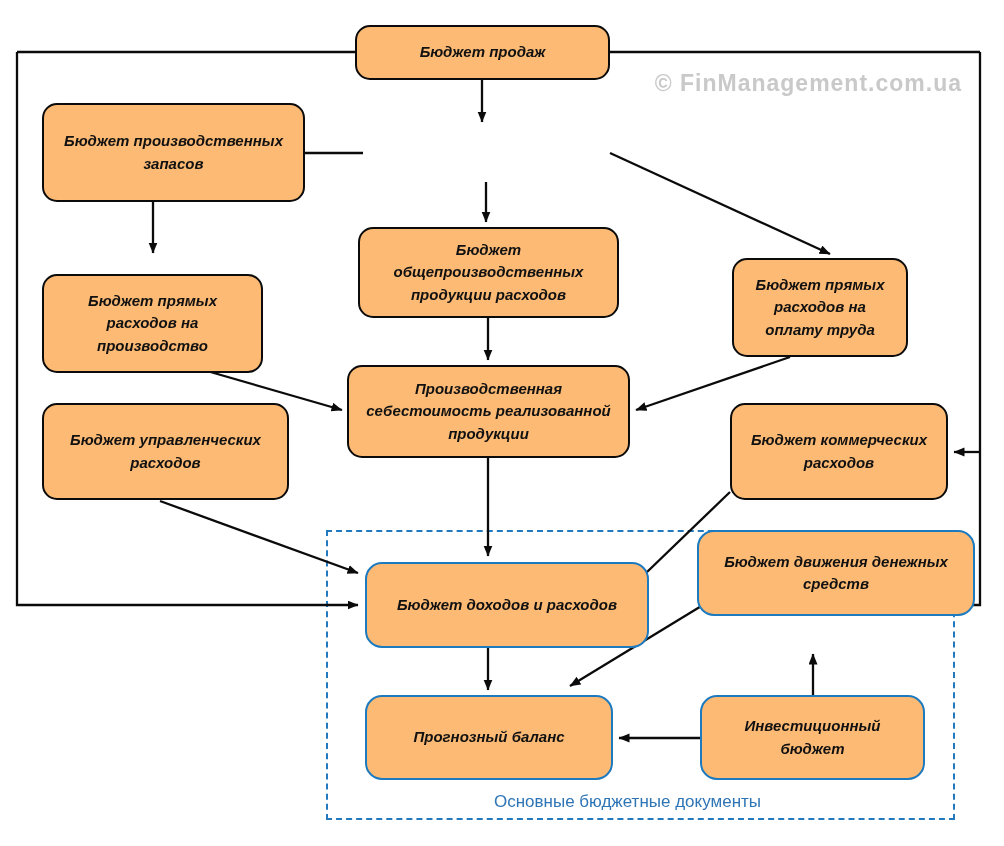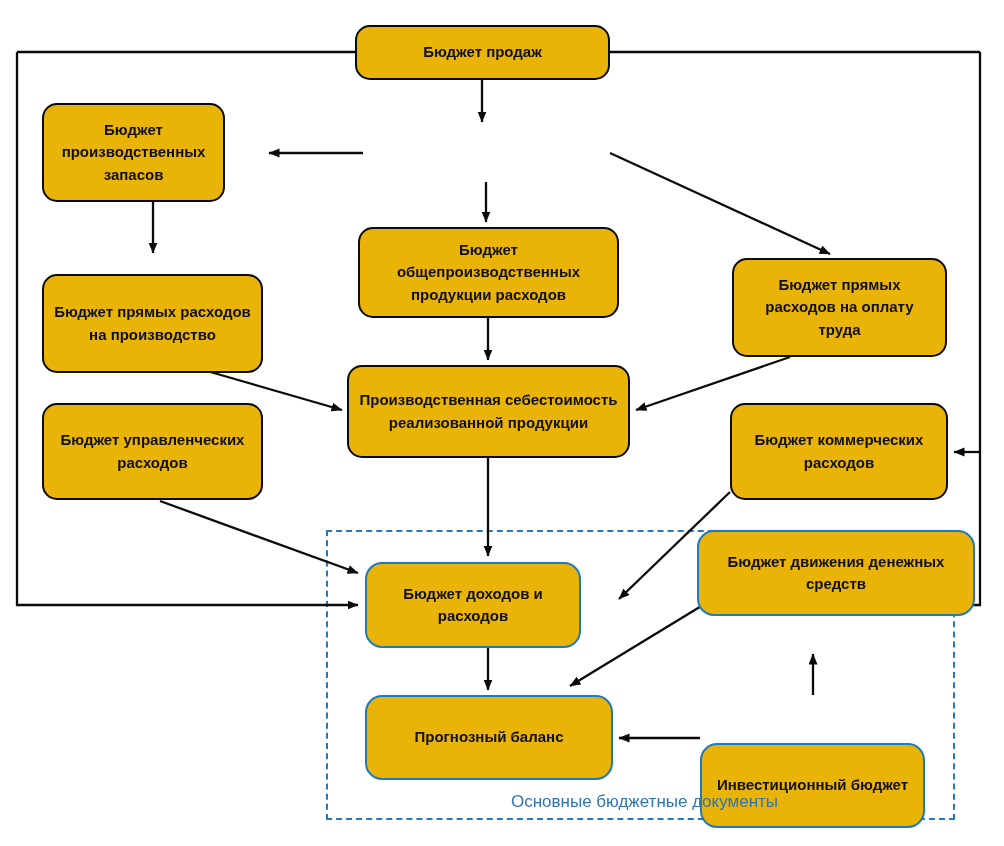--- a/index.html
+++ b/index.html
@@ -18,52 +18,53 @@
   #connectors {
     position: absolute;
     left: 0; top: 0;
     width: 1004px;
     height: 846px;
     z-index: 1;
   }
   .node {
     position: absolute;
     z-index: 2;
-    background: #eab308;
+    background: #fdba74;
     display: flex;
     align-items: center;
     justify-content: center;
     text-align: center;
     font-weight: bold;
     font-size: 15px;
     line-height: 1.5;
     color: #111111;
     box-sizing: border-box;
     padding: 4px 10px;
+    font-style: italic;
   }
   .node.black {
     border: 2.4px solid #0b0b0b;
     border-radius: 15px;
   }
   .node.blue {
     border: 2.3px solid #1e7abe;
     border-radius: 17px;
   }
   .dashed-group {
     position: absolute;
     left: 326px; top: 530px;
     width: 629px; height: 290px;
     border: 2.5px dashed #2279bd;
     box-sizing: border-box;
     z-index: 0;
     background: transparent;
   }
   .group-label {
     position: absolute;
-    left: 330px;
+    left: 313px;
     top: 792px;
     width: 629px;
     text-align: center;
     font-size: 17px;
     font-weight: normal;
     color: #2e75b6;
     z-index: 2;
   }
   .watermark {
     position: absolute;
@@ -115,62 +116,65 @@
       <line x1="700" y1="738" x2="619" y2="738" marker-end="url(#arr)"></line>
       <line x1="813" y1="695" x2="813" y2="654" marker-end="url(#arr)"></line>
     </g>
   </svg>
 
   <div class="node black" style="left:355px; top:25px;  width:255px; height:55px;">
     <span>Бюджет продаж</span>
   </div>
 
 
-  <div class="node black" style="left:42px; top:103px; width:183px; height:99px;">
+  <div class="node black" style="left:42px; top:103px; width:263px; height:99px;">
     <span>Бюджет производственных запасов</span>
   </div>
 
   <div class="node black" style="left:42px; top:274px; width:221px; height:99px;">
     <span>Бюджет прямых расходов на производство</span>
   </div>
 
   <div class="node black" style="left:358px; top:227px; width:261px; height:91px;">
     <span>Бюджет общепроизводственных продукции расходов</span>
   </div>
 
-  <div class="node black" style="left:732px; top:258px; width:215px; height:99px;">
+  <div class="node black" style="left:732px; top:258px; width:176px; height:99px;">
     <span>Бюджет прямых расходов на оплату труда</span>
   </div>
 
   <div class="node black" style="left:347px; top:365px; width:283px; height:93px;border-radius:15px;">
     <span>Производственная себестоимость реализованной продукции</span>
   </div>
 
-  <div class="node black" style="left:42px; top:403px; width:221px; height:97px;text-align:center;">
+  <div class="node black" style="left:42px; top:403px; width:247px; height:97px;text-align:center;">
     <span>Бюджет управленческих расходов</span>
   </div>
 
   <div class="node black" style="left:730px; top:403px; width:218px; height:97px;">
     <span>Бюджет коммерческих расходов</span>
   </div>
 
-  <div class="node blue" style="left:365px; top:562px; width:216px; height:86px;">
+  <div class="node blue" style="left:365px; top:562px; width:284px; height:86px;">
     <span>Бюджет доходов и расходов</span>
   </div>
 
   <div class="node blue" style="left:697px; top:530px; width:278px; height:86px;justify-content:flex-end;">
     <span>Бюджет движения денежных средств</span>
   </div>
 
   <div class="node blue" style="left:365px; top:695px; width:248px; height:85px;">
     <span>Прогнозный баланс</span>
   </div>
 
-  <div class="node blue" style="left:700px; top:695px; width:225px; height:85px;margin-top:48px;">
+  <div class="node blue" style="left:700px; top:695px; width:225px; height:85px;">
     <span>Инвестиционный бюджет</span>
   </div>
 
   <div class="group-label">
     <span>Основные бюджетные документы</span>
   </div>
 
+  <div class="watermark">
+    <span>© FinManagement.com.ua</span>
+  </div>
 
 </div>
 
 </body></html>

